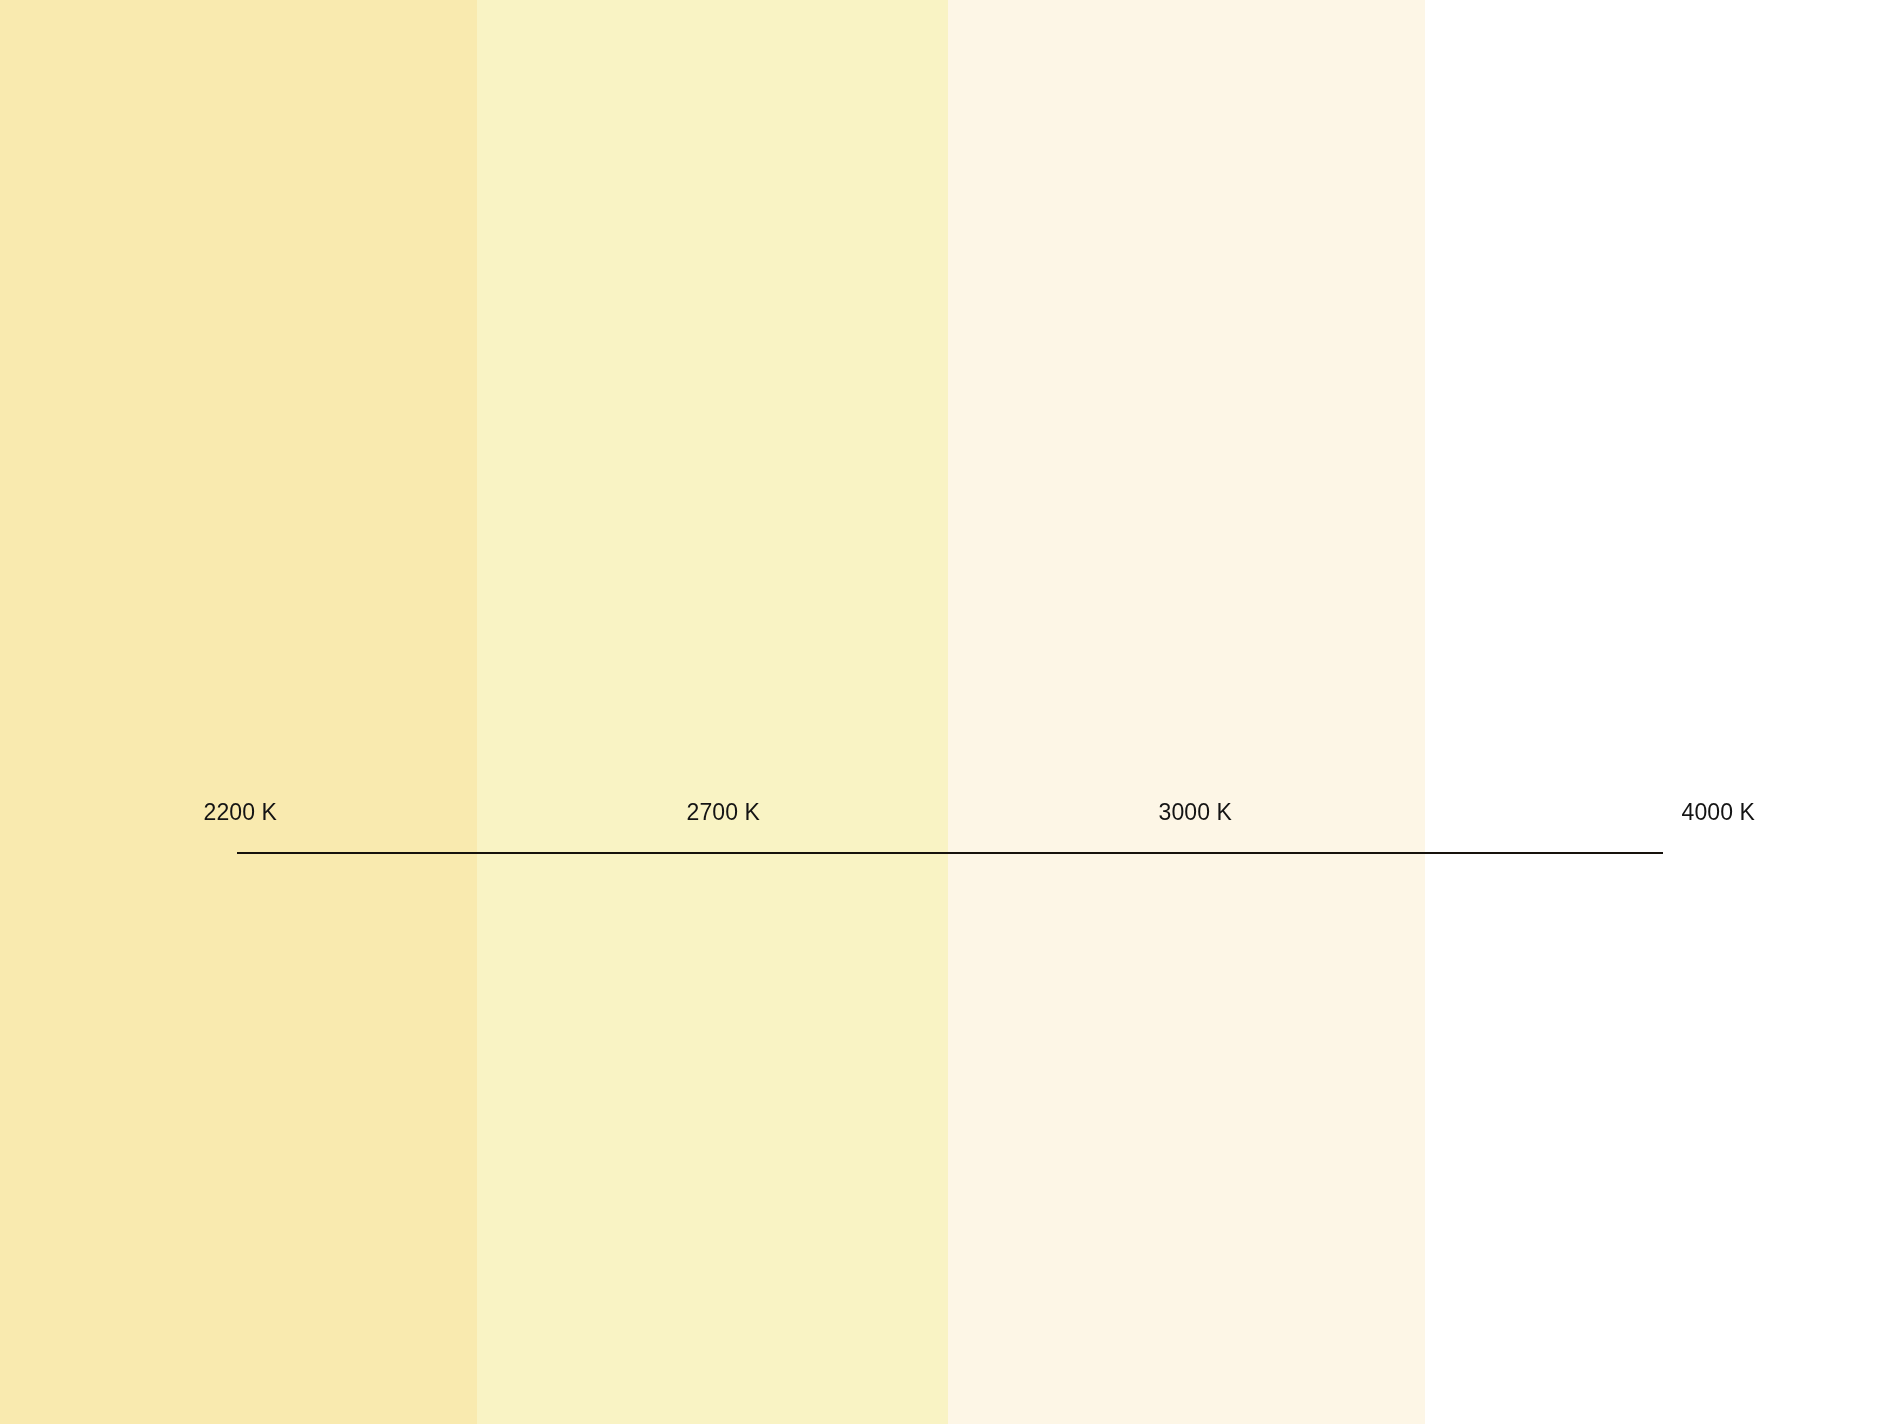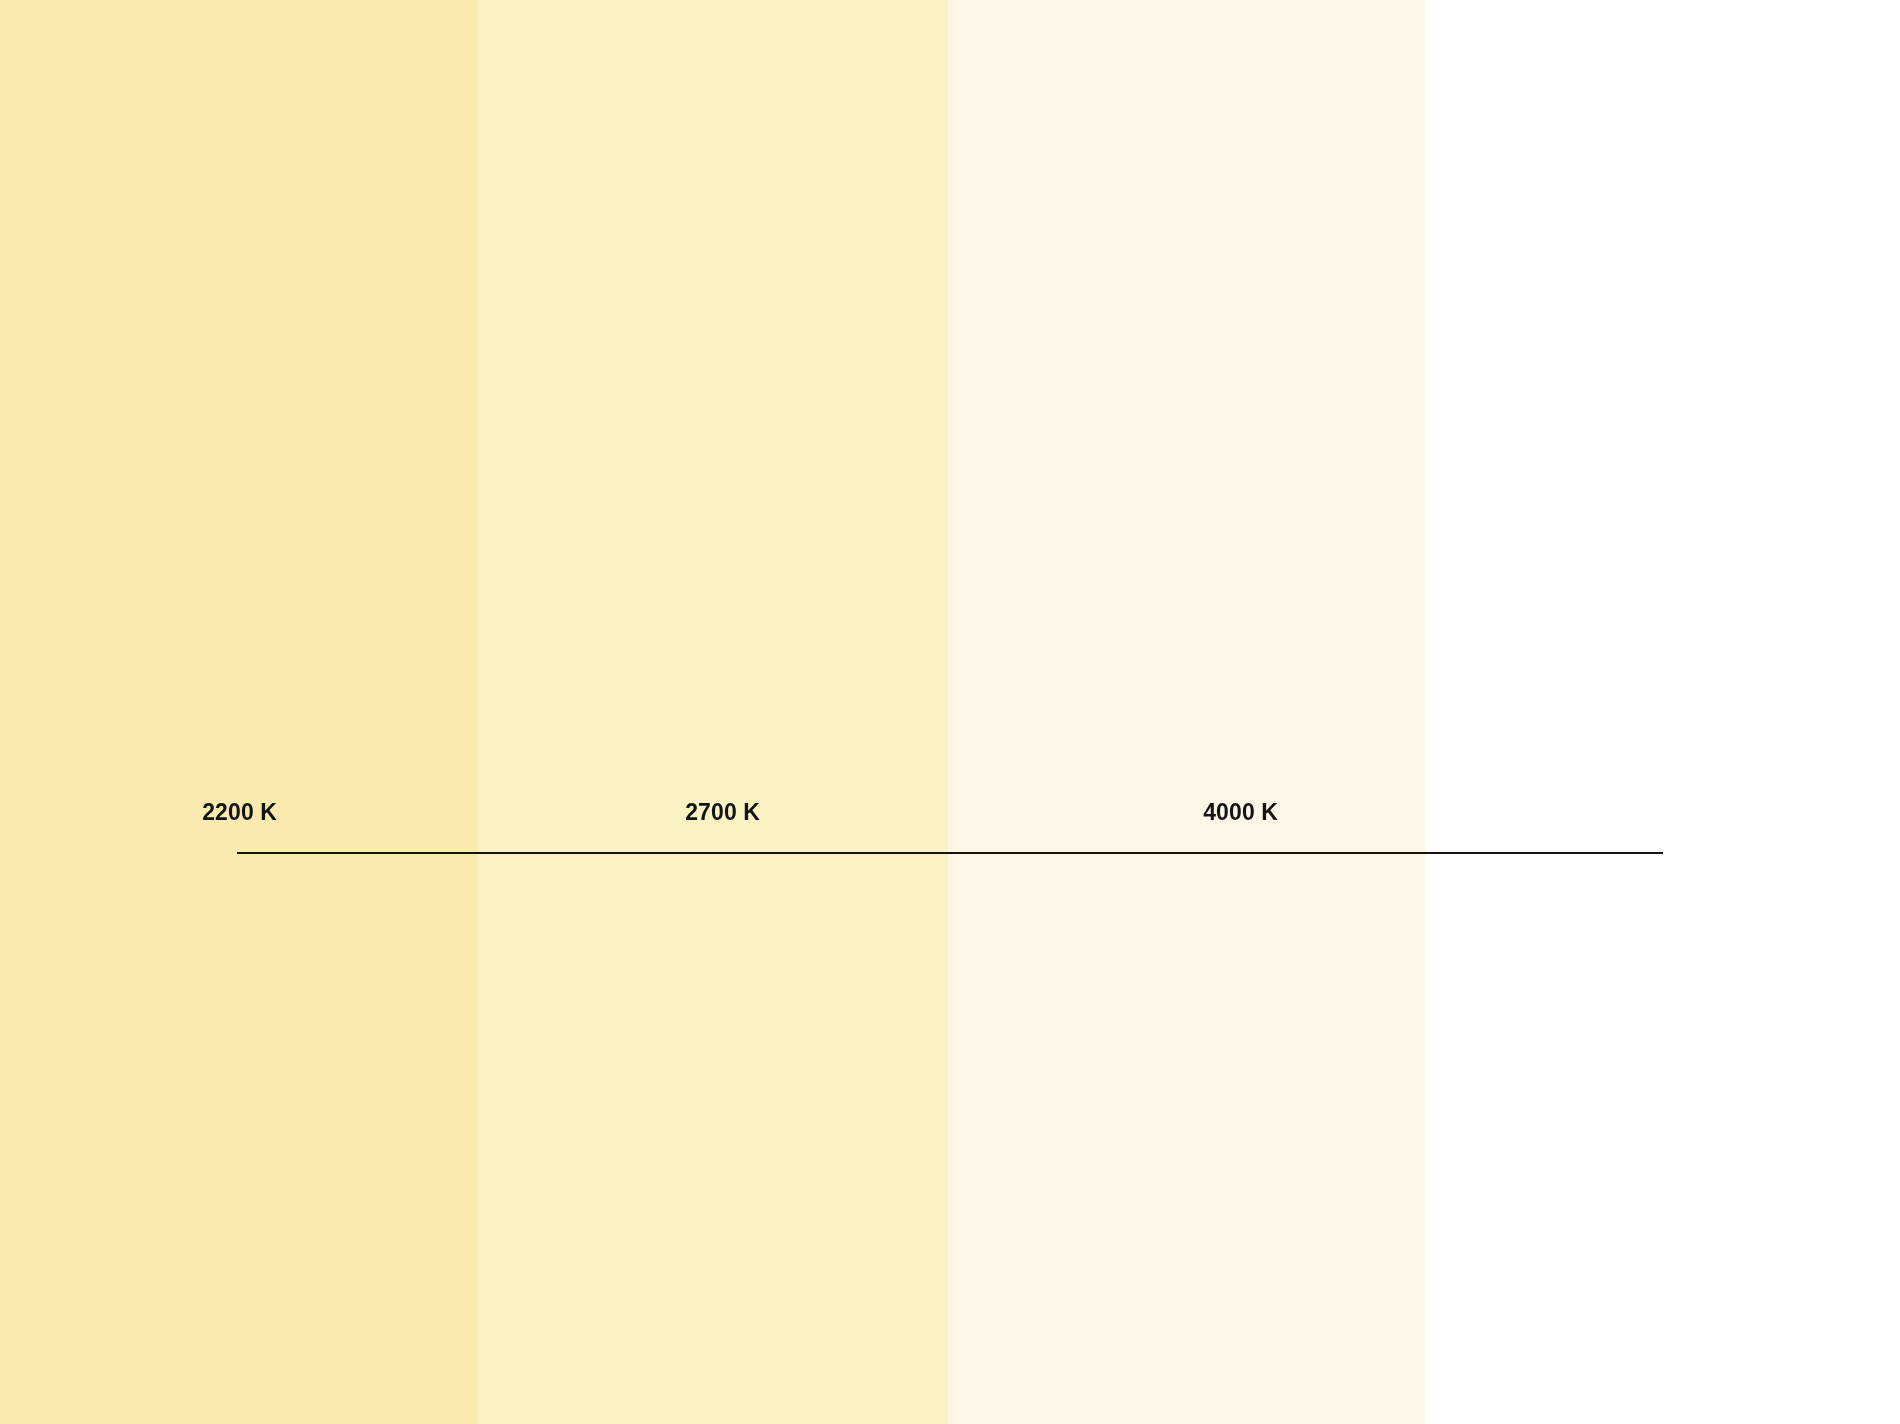--- a/index.html
+++ b/index.html
@@ -78,25 +78,28 @@
 
   <div class="bands-layer">
     <div class="temp-band" style="width: 477px; background: rgb(249, 234, 175);"></div>
     <div class="temp-band" style="width: 471px; background: rgb(249, 243, 196);"></div>
     <div class="temp-band" style="width: 477px; background: rgb(253, 246, 230);"></div>
     <div class="temp-band" style="width: 475px; background: rgb(255, 255, 255);"></div>
   </div>
 
   <div class="axis-rule" style="left: 237px; width: 1426px; top: 852px; height: 2px; background: rgb(22, 18, 12);"></div>
 
-  <div class="labels-layer" style="width: 1900px; height: 1424px; font-weight: bold;">
+  <div class="labels-layer" style="width: 1900px; height: 1424px;">
     <div class="label-cell" style="width: 477px;">
       <span class="temp-label" style="right: 200px;">2200 K</span>
     </div>
     <div class="label-cell" style="width: 471px; border-radius: 23px;">
       <span class="temp-label" style="right: 188px;">2700 K</span>
+    </div>
+    <div class="label-cell" style="width: 477px;">
+      <span class="temp-label" style="right: 193px;">3000 K</span>
     </div>
     <div class="label-cell" style="width: 475px; padding-left: 43px;">
       <span class="temp-label" style="right: 188px;">4000 K</span>
     </div>
   </div>
 
 </div>
 
 </body></html>

